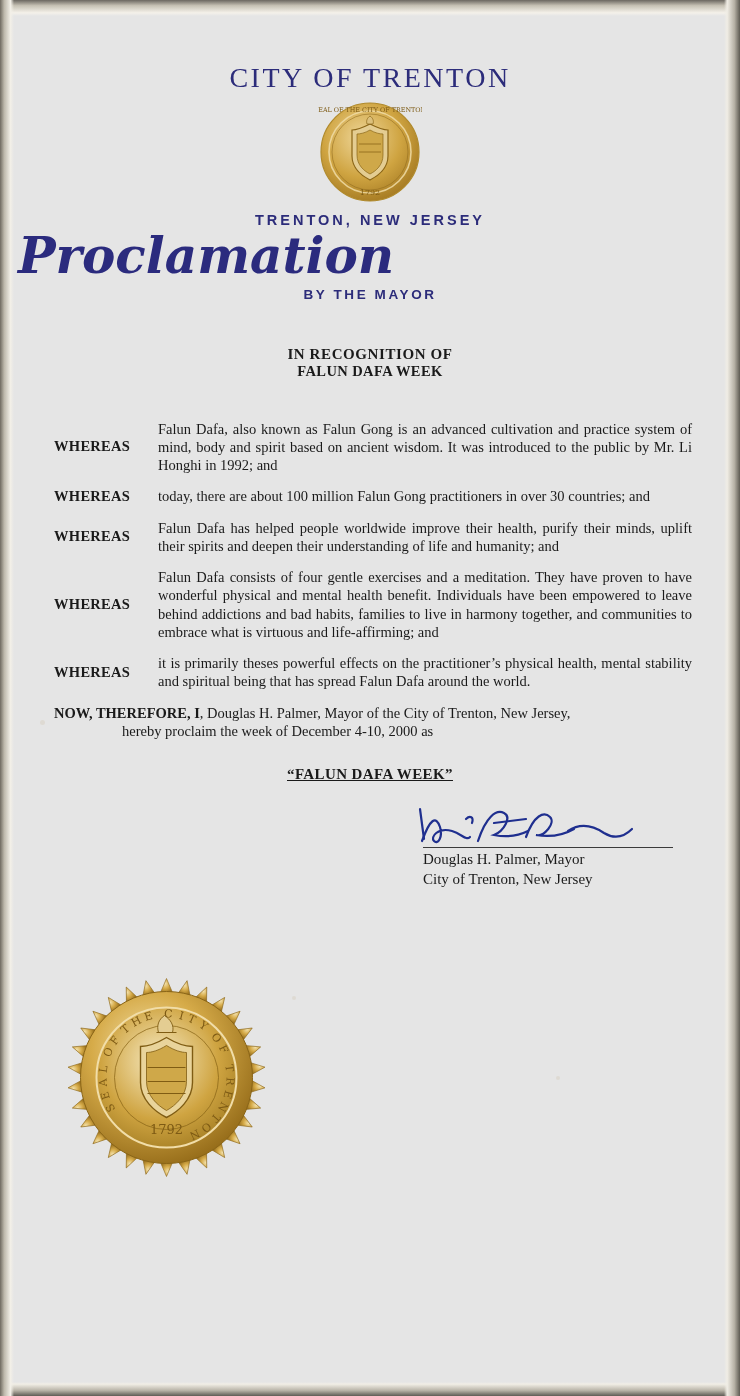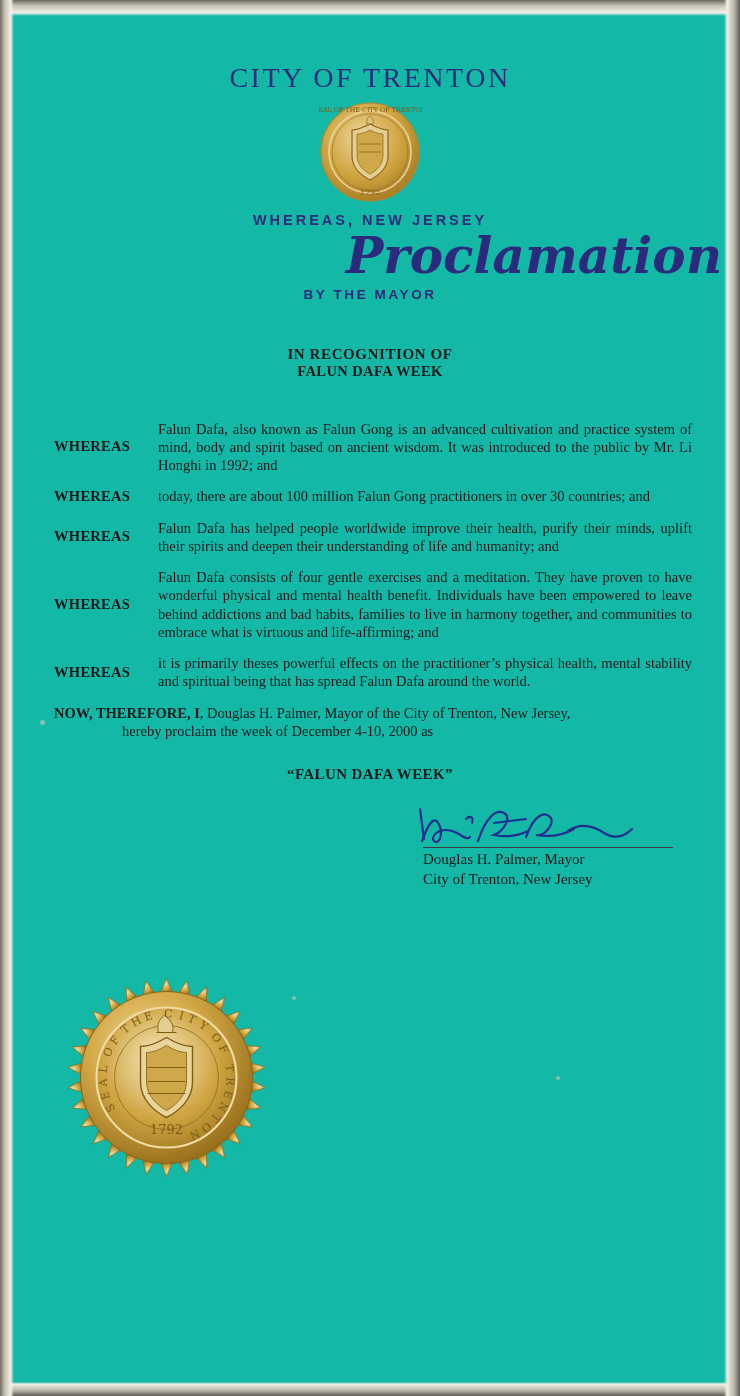--- a/index.html
+++ b/index.html
@@ -4,21 +4,21 @@
 <style>
   html, body {
     margin: 0;
     padding: 0;
     background: #3a3a38;
   }
   .page {
     position: relative;
     width: 740px;
     height: 1396px;
-    background: #14b8a6;
+    background: #e5e5e5;
     overflow: hidden;
     font-family: "Liberation Serif", serif;
     color: #1a1a1a;
   }
   
   .edge-left, .edge-right, .edge-top, .edge-bottom {
     position: absolute;
     pointer-events: none;
   }
   .edge-left {
@@ -70,21 +70,21 @@
     text-align: center;
     margin-top: 8px;
     font-family: "Liberation Sans", sans-serif;
     font-size: 14.5px;
     font-weight: bold;
     letter-spacing: 3px;
     color: #2c2c7a;
   }
 
   .proclamation {
-    text-align: right;
+    text-align: left;
     margin-top: 2px;
     font-family: "DejaVu Serif", serif;
     font-size: 50px;
     line-height: 1.05;
     font-weight: bold;
     font-style: italic;
     color: #2b2b7e;
     letter-spacing: 0px;
   }
 
@@ -154,20 +154,21 @@
     display: block;
     padding-left: 68px;
   }
 
   .proclaim-title {
     text-align: center;
     margin-top: 26px;
     font-size: 15px;
     font-weight: bold;
     letter-spacing: 0.4px;
+    text-decoration: underline;
   }
 
   .witness {
     margin-top: 34px;
     padding-left: 120px;
     padding-right: 30px;
     font-size: 14.8px;
     line-height: 1.3;
     text-align: left;
   }
@@ -253,21 +254,21 @@
 
           <path d="M52 16 C55 18 56 21 55 24 L49 24 C48 21 49 18 52 16 Z" fill="#dcc07c" stroke="#8a6517" stroke-width=".7"></path>
           <text x="52" y="95" text-anchor="middle" font-family="DejaVu Serif, serif" font-size="8" fill="#7d5a14">1792</text>
           <g fill="#7d5a14" font-family="DejaVu Serif, serif" font-size="6.4">
             <text x="52" y="12" text-anchor="middle">SEAL OF THE CITY OF TRENTON</text>
           </g>
         </svg>
       </div>
     </div>
 
-    <div class="state-line">WHEREAS, NEW JERSEY</div>
+    <div class="state-line">TRENTON, NEW JERSEY</div>
 
     <div class="proclamation">Proclamation</div>
 
     <div class="by-mayor">BY THE MAYOR</div>
 
     <div class="recognition">IN RECOGNITION OF</div>
     <div class="subject">FALUN DAFA WEEK</div>
 
     <div class="clauses">
 

